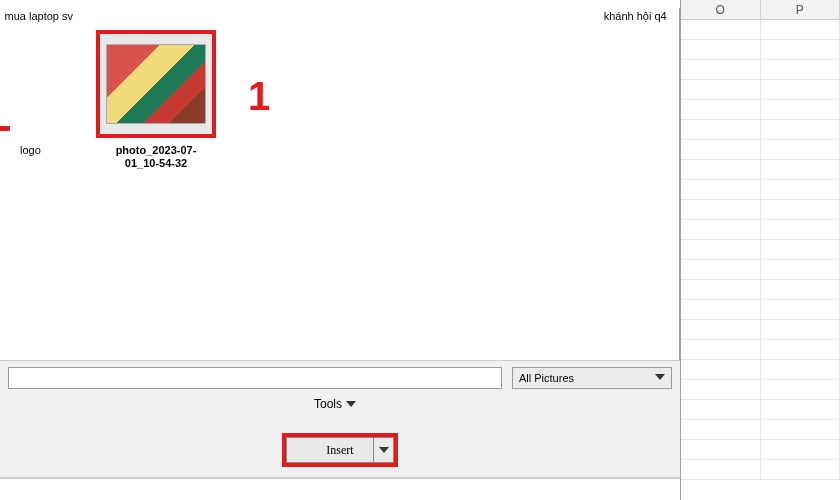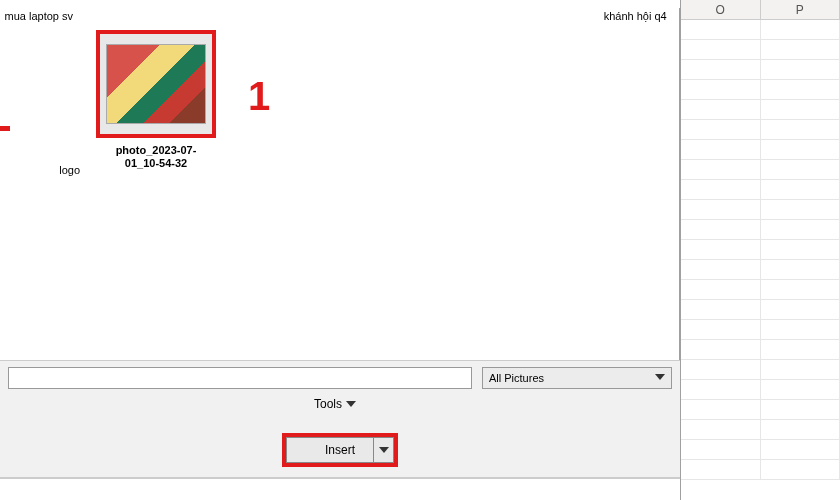--- a/index.html
+++ b/index.html
@@ -76,21 +76,21 @@
     text-align: center;
     width: 82px;
     line-height: 13px;
   }
   .top-labels {
     display: flex;
     gap: 80px;
   }
   .top-labels .thumb-label { white-space: nowrap; overflow: hidden; }
 
-  .logo-label { position: absolute; left: 20px; top: 136px; width: 60px; text-align:right;margin-top:20px;}
+  .logo-label { position: absolute; left: 20px; top: 136px; width: 60px; text-align:left;}
 
   .photo-item {
     position: absolute;
     left: 92px;
     top: 22px;
     width: 128px;
     text-align: center;
   }
   .photo-frame {
     width: 120px;
@@ -153,21 +153,21 @@
     margin-bottom: 8px;
     align-items: center;
   }
   .filename {
     flex: 1;
     height: 22px;
     border: 1px solid #999;
     background: #fff;
   }
   .combo {
-    width: 190px;
+    width: 160px;
     height: 22px;
     border: 1px solid #999;
     background: #ececec;
     display: flex;
     align-items: center;
     padding: 0 6px;
     font-size: 11px;
     position: relative;
   }
   .combo .chev {
@@ -189,21 +189,21 @@
   .btn {
     height: 26px;
     min-width: 96px;
     border: 1px solid #888;
     background: #e9e9e9;
     font-size: 12px;
     display: flex; align-items: center; justify-content: center;
     position: relative;
     cursor: pointer;
   }
-  .btn.split { min-width: 108px; }
+  .btn.split { min-width: 108px; font-family: Liberation Serif, serif; }
   .btn.split .split-arrow {
     position: absolute;
     right: 0; top: 0;
     width: 20px; height: 100%;
     border-left: 1px solid #888;
     display: flex; align-items: center; justify-content: center;
   }
   .insert-wrap {
     border: 4px solid #e11b1b;
     padding: 0;

